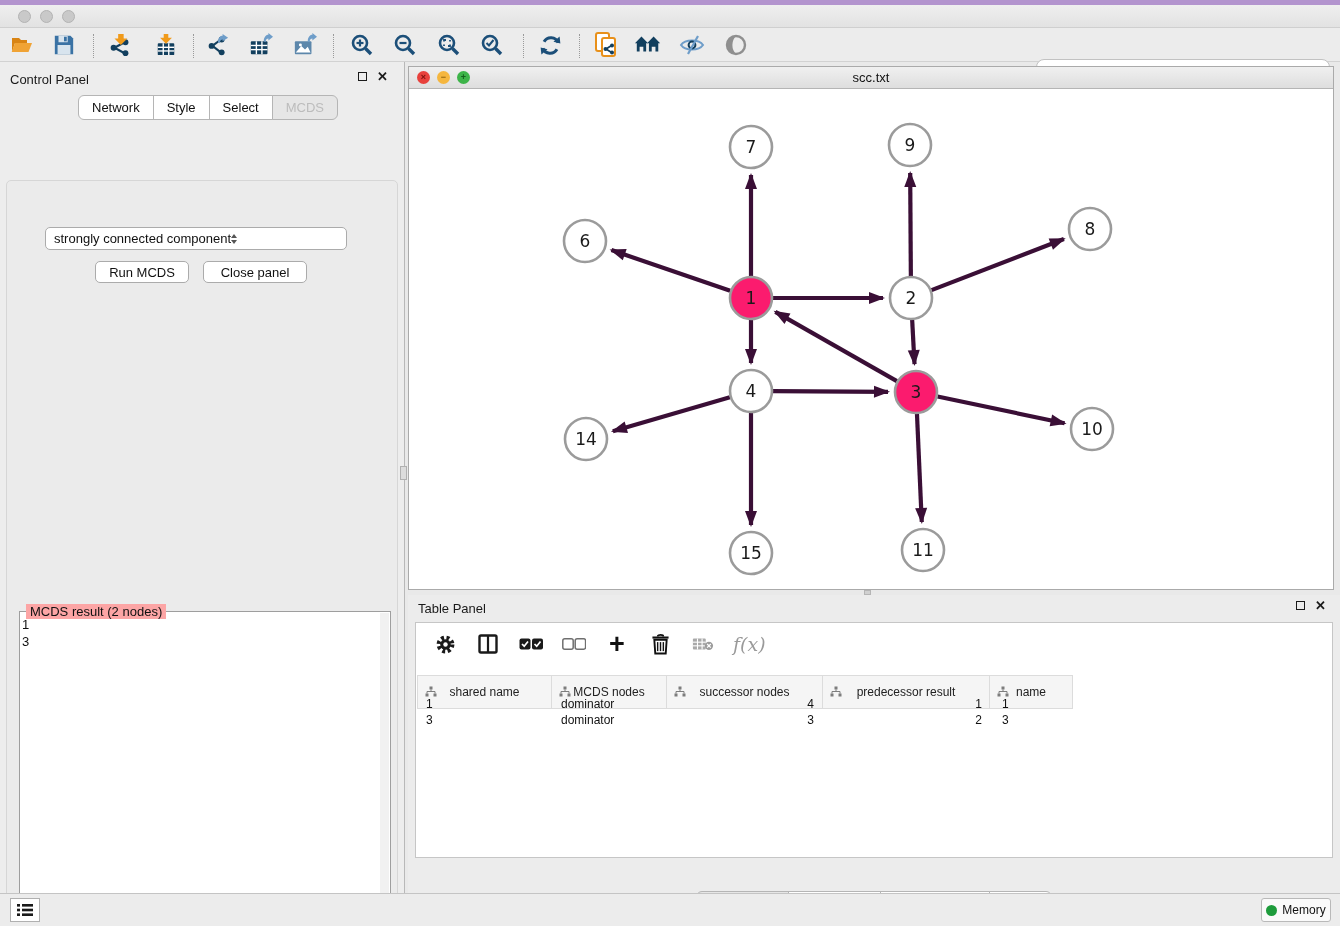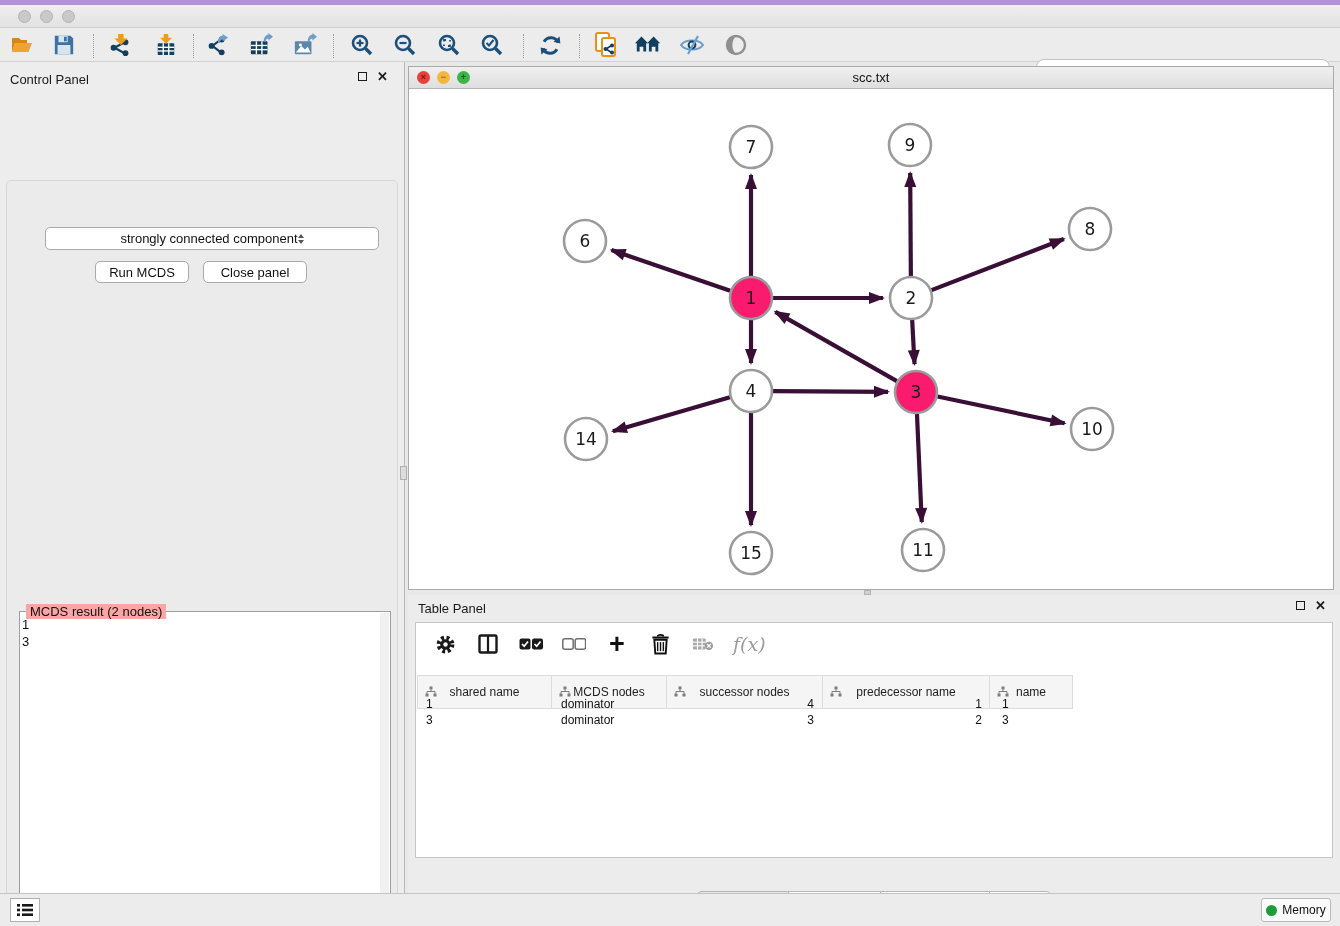--- a/index.html
+++ b/index.html
@@ -25,21 +25,21 @@
   .win-btns { position:absolute; display:flex; gap:10px; align-items:center; }
   .btn-restore { width:9px; height:9px; border:1.6px solid #1a1a1a; display:inline-block; }
   .btn-close { font-size:13px; font-weight:bold; color:#1a1a1a; line-height:9px; }
   .tab-row { position:absolute; display:flex; }
   .tab { font-size:13px; padding:4px 13px; background:#fff; border:1px solid #b5b5b5; margin-left:-1px; color:#111; white-space:nowrap; }
   .tab.first { border-radius:6px 0 0 6px; margin-left:0; }
   .tab.last { border-radius:0 6px 6px 0; }
   .tab.sel { background:#e6e6e6; color:#bcbcbc; }
   #cp-body { left:6px; top:118px; width:392px; height:760px; background:#ebebeb; border:1px solid #d6d6d6; border-radius:5px; }
   #opt-label { width:100%; text-align:center; top:24px; font-size:13px; color:#111; }
-  #criterion-select { left:38px; top:46px; width:334px; height:23px; background:#fff; border:1px solid #ababab; border-radius:5px; display:flex; align-items:center; padding:0 8px; font-size:13px; color:#111; justify-content:center; }
+  #criterion-select { left:38px; top:46px; width:302px; height:23px; background:#fff; border:1px solid #ababab; border-radius:5px; display:flex; align-items:center; padding:0 8px; font-size:13px; color:#111; justify-content:flex-start; }
   .spin { display:inline-flex; flex-direction:column; gap:2px; align-items:center; }
   .spin i { display:block; width:0; height:0; border-left:3.5px solid transparent; border-right:3.5px solid transparent; }
   .spin .up { border-bottom:4.5px solid #555; }
   .spin .dn { border-top:4.5px solid #555; }
   .cp-btn { position:absolute; top:80px; height:22px; background:#fff; border:1px solid #ababab; border-radius:5px; font-size:13px; color:#111; display:flex; align-items:center; justify-content:center; font-family:"Liberation Sans",sans-serif; }
   #mcds-box { left:12px; top:430px; width:372px; height:378px; border:1px solid #9e9e9e; background:#fff; }
   #mcds-legend { left:6px; top:-8px; background:#fca5a5; padding:0 4px; font-size:13px; color:#111; white-space:nowrap; }
   #mcds-text { left:2px; top:4px; font-size:13px; color:#111; line-height:17px; }
   #mcds-scroll { right:1px; top:1px; width:9px; height:374px; background:#f1f1f1; }
 
@@ -235,20 +235,26 @@
     <span class="mag"></span>
   </div>
 </div>
 
 <div id="control-panel" class="abs">
   <div id="cp-title" class="abs">Control Panel</div>
   <div class="win-btns" style="right:16px; top:10px;">
     <span class="btn-restore"></span>
     <span class="btn-close">✕</span>
   </div>
+  <div id="cp-tabs" class="tab-row" style="left:78px; top:33px;">
+      <span class="tab first">Network</span>
+      <span class="tab">Style</span>
+      <span class="tab">Select</span>
+      <span class="tab last sel">MCDS</span>
+    </div>
   <div id="cp-body" class="abs">
     <div id="criterion-select" class="abs">
       <span>strongly connected component</span>
       <span class="spin">
           <i class="up"></i>
           <i class="dn"></i>
         </span>
     </div>
     <button class="cp-btn" style="left:88px; width:94px;">Run MCDS</button>
     <button class="cp-btn" style="left:196px; width:104px;">Close panel</button>
@@ -447,21 +453,21 @@
         </div>
         <div class="th" style="width: 168px;">
           <svg width="12" height="12" viewBox="0 0 12 12">
             <g fill="#7d7d7d">
               <rect x="4.5" y="0.5" width="3" height="3"></rect>
               <rect x="0.5" y="7.5" width="3" height="3"></rect>
               <rect x="8.5" y="7.5" width="3" height="3"></rect>
             </g>
             <path d="M6 3.5 V5.5 M2 7.5 V5.5 H10 V7.5" stroke="#7d7d7d" fill="none"></path>
           </svg>
-          <span>predecessor name</span>
+          <span>predecessor result</span>
         </div>
         <div class="th" style="width: 84px;">
           <svg width="12" height="12" viewBox="0 0 12 12">
             <g fill="#7d7d7d">
               <rect x="4.5" y="0.5" width="3" height="3"></rect>
               <rect x="0.5" y="7.5" width="3" height="3"></rect>
               <rect x="8.5" y="7.5" width="3" height="3"></rect>
             </g>
             <path d="M6 3.5 V5.5 M2 7.5 V5.5 H10 V7.5" stroke="#7d7d7d" fill="none"></path>
           </svg>

